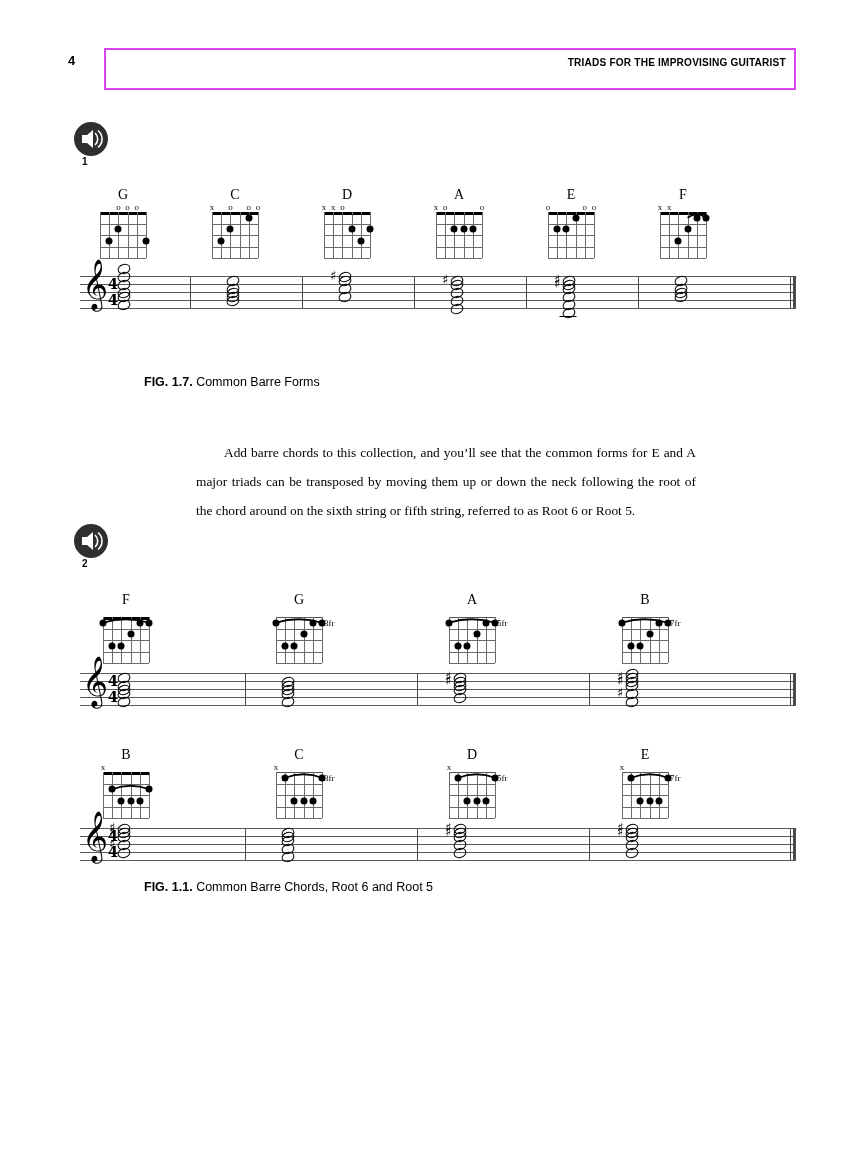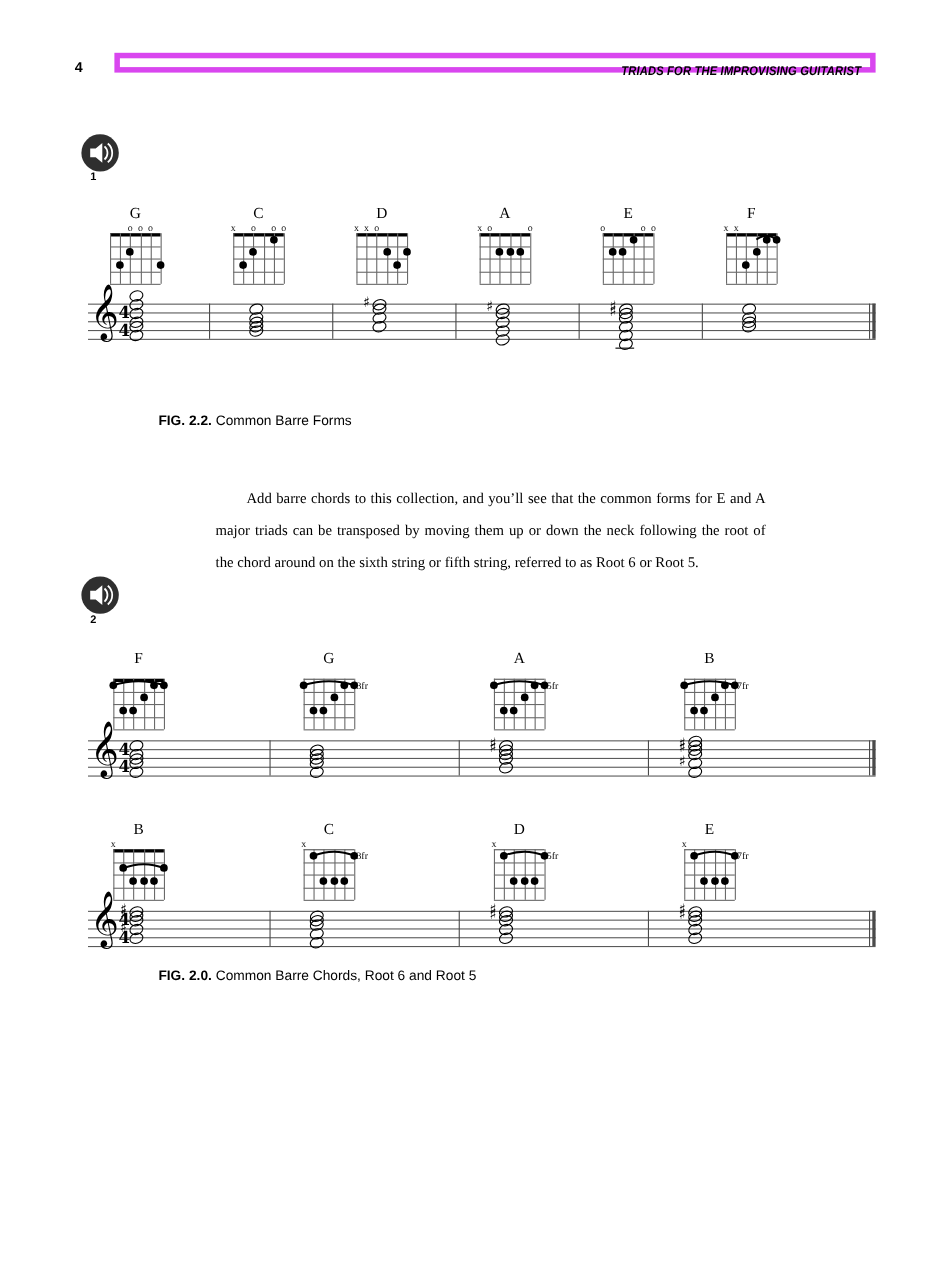--- a/index.html
+++ b/index.html
@@ -3,22 +3,22 @@
 <meta charset="utf-8">
 <style>
   html,body{margin:0;padding:0;background:#ffffff;}
   body{width:864px;height:1152px;position:relative;
        font-family:"Liberation Serif",serif;color:#000;}
 
   
   .page-header{position:absolute;left:68px;top:48px;width:728px;height:28px;}
   .page-num{position:absolute;left:0;top:5px;font-family:"Liberation Sans",sans-serif;
             font-weight:bold;font-size:13px;letter-spacing:0.3px;}
-  .header-bar{position:absolute;left:36px;top:0;width:692px;height:18px;
-              border:5px solid #d946ef;box-sizing:border-box;background:#fff;font-style:italic;}
+  .header-bar{position:absolute;left:36px;top:0;width:692px;height:42px;
+              border:2px solid #d946ef;box-sizing:border-box;background:#fff;}
   .header-title{position:absolute;right:8px;top:6px;font-family:"Liberation Sans Narrow","Liberation Sans",sans-serif;
                 font-weight:bold;font-size:11.5px;letter-spacing:0.2px;
                 transform:scaleX(0.88);transform-origin:right center;white-space:nowrap;}
 
   
   .audio-icon{position:absolute;width:36px;height:48px;}
   .audio-icon .disc{position:absolute;left:0;top:0;width:34px;height:34px;border-radius:50%;
                     background:#2f2f2f;}
   .audio-icon svg{position:absolute;left:0;top:0;}
   .audio-icon .num{position:absolute;left:8px;top:34px;font-family:"Liberation Sans",sans-serif;
@@ -632,24 +632,24 @@
       <div class="acc" style="left: 542px; top: 12px;">♯</div>
       <div class="note" style="left: 551px; top: 16px;"></div>
       <div class="note" style="left: 551px; top: 24px;"></div>
       <div class="note" style="left: 551px; top: 32px;"></div>
     </div>
     <div class="endbar-thin" style="left: 710px; top: 8px; height: 32px;"></div>
     <div class="endbar-thick" style="left: 713px; top: 8px; height: 32px;"></div>
   </div>
 
 <div class="figcap" style="left:144px;top:375px;">
-  <b>FIG. 2.2.</b>
+  <b>FIG. 1.7.</b>
   <span>Common Barre Forms</span>
 </div>
 
 <div class="bodytext" style="left:196px;top:438px;width:500px;">
   <span class="indent"></span><span>Add barre chords to this collection, and you’ll see that the common forms for E and A major triads can be transposed by moving them up or down the neck following the root of the chord around on the sixth string or fifth string, referred to as Root 6 or Root 5.</span>
 </div>
 
 <div class="figcap" style="left:144px;top:880px;">
-  <b>FIG. 2.0.</b>
+  <b>FIG. 1.1.</b>
   <span>Common Barre Chords, Root 6 and Root 5</span>
 </div>
 
 </body></html>

